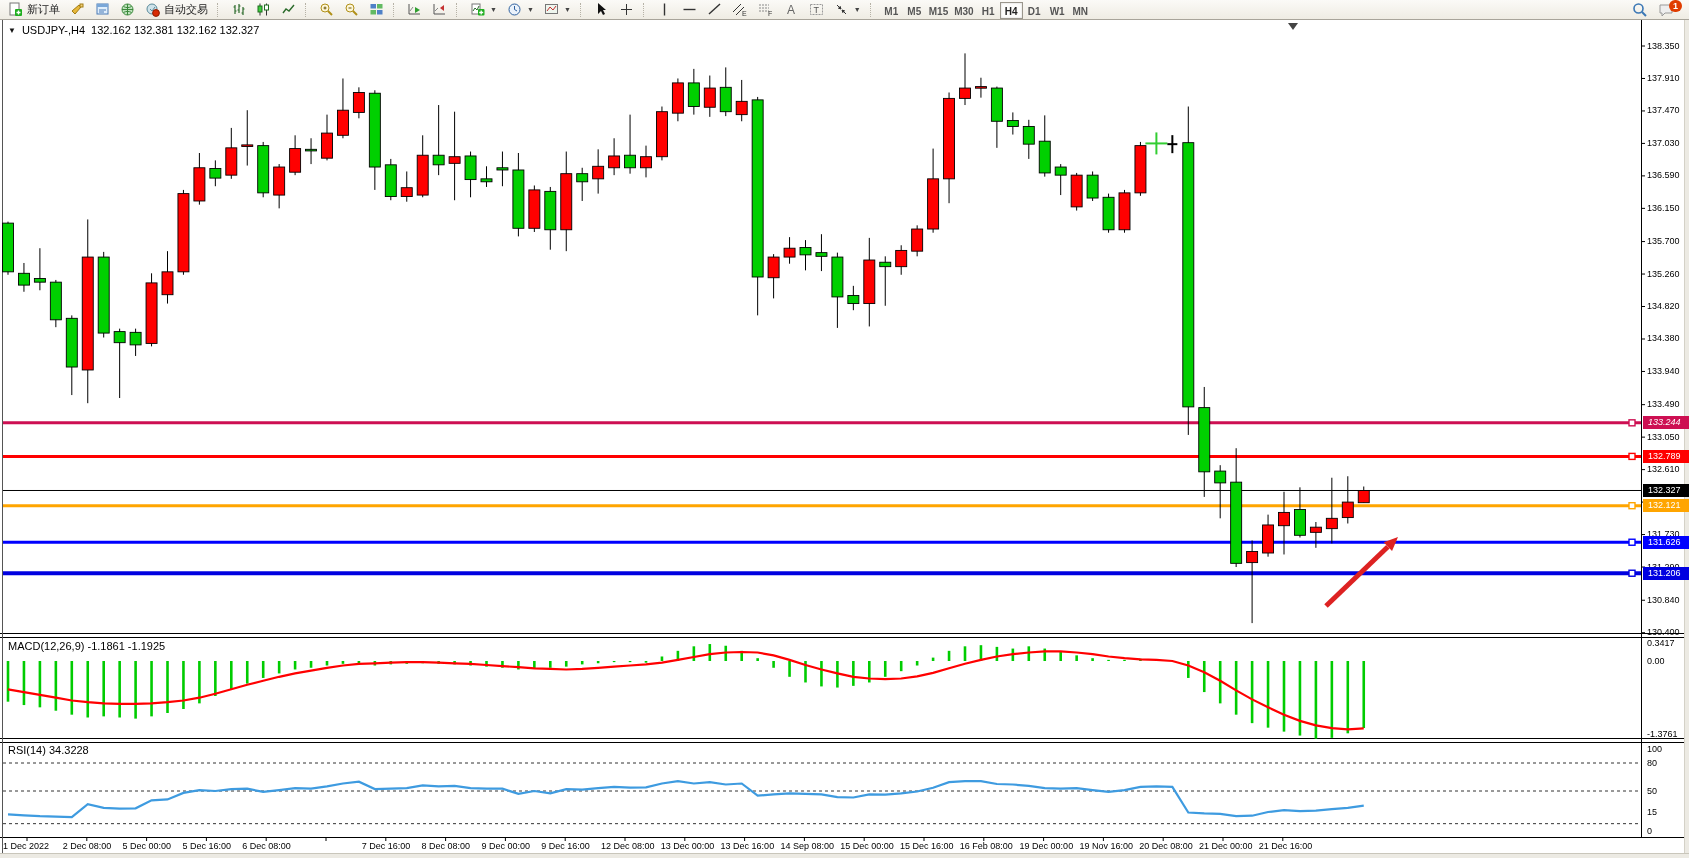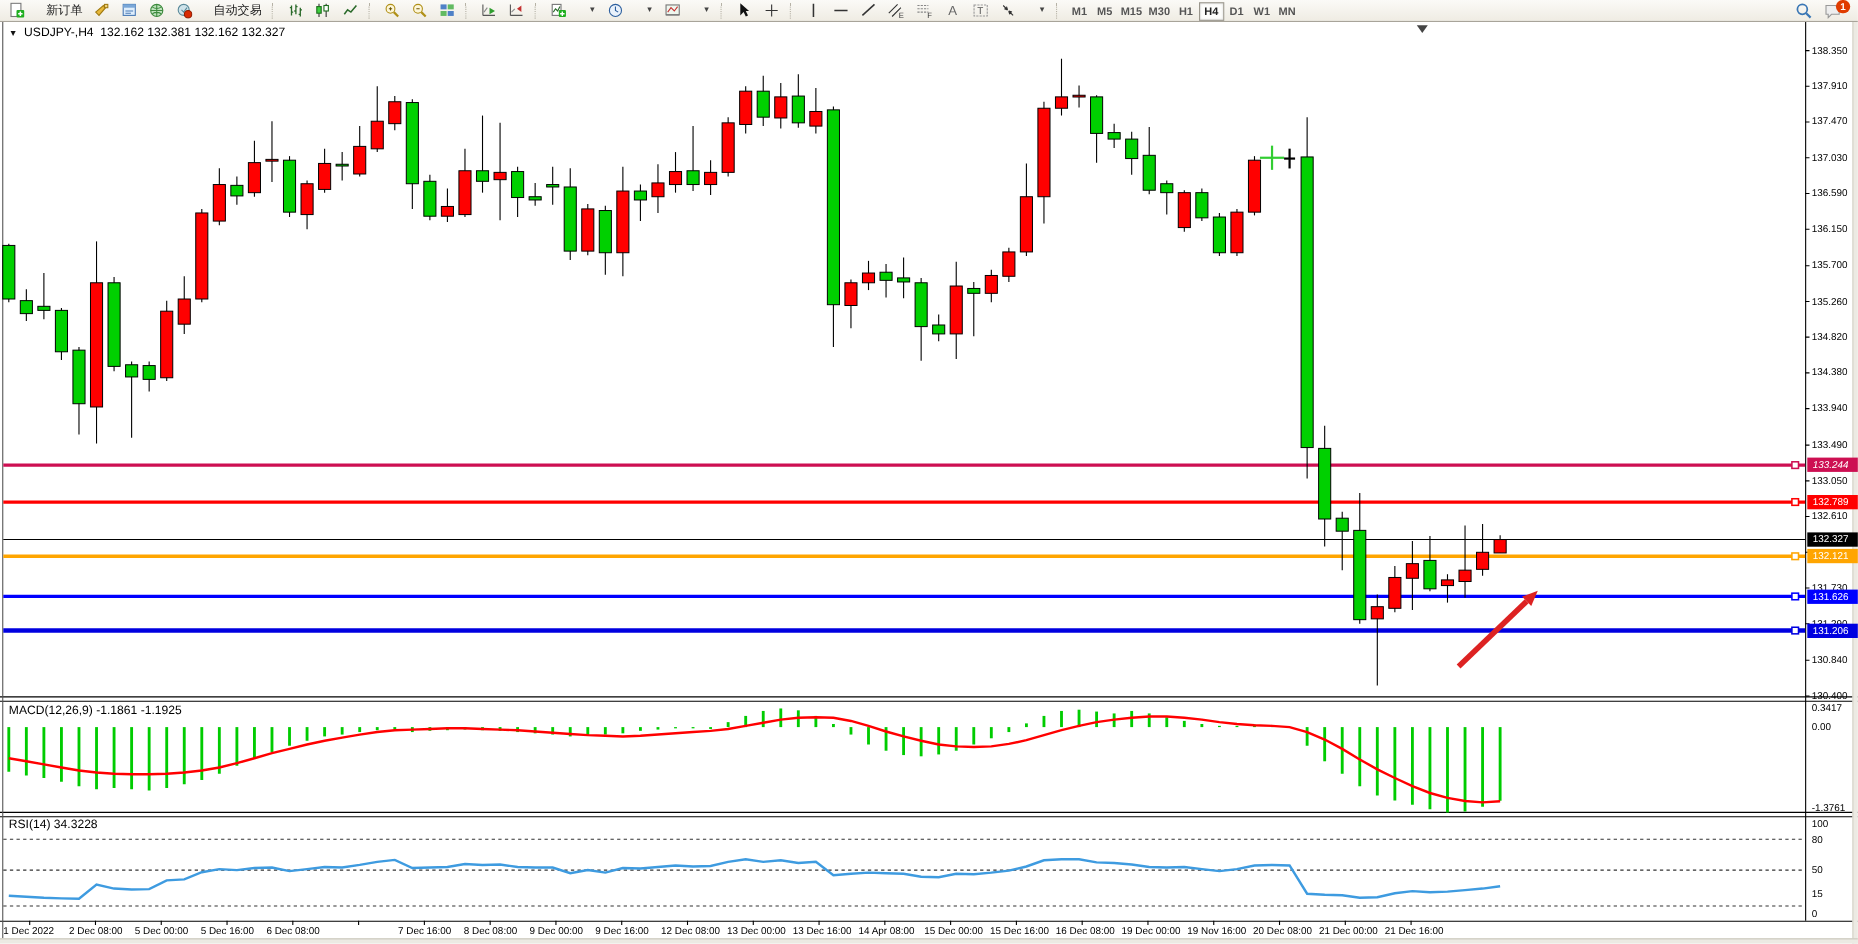--- a/index.html
+++ b/index.html
@@ -4,21 +4,21 @@
 <style>
   * { margin:0; padding:0; box-sizing:border-box; }
   html,body { width:1689px; height:858px; overflow:hidden; background:#fff;
     font-family:"Liberation Sans", sans-serif; }
   #stage { position:relative; width:1689px; height:858px; background:#fff; }
 
   
   .toolbar { position:absolute; left:0; top:0; width:1689px; height:20px;
     background:linear-gradient(#fbfaf7,#efecE3); border-bottom:1px solid #a8a49a;
     display:flex; align-items:center; padding:0 4px; gap:2px; z-index:5; }
-  .tbtn { display:inline-flex; align-items:center; gap:19px; height:18px; padding:0 3px;
+  .tbtn { display:inline-flex; align-items:center; gap:4px; height:18px; padding:0 3px;
     background:transparent; border:1px solid transparent; border-radius:2px;
     font-size:11px; color:#222; cursor:default; position:relative; }
   .tbtn svg { display:block; }
   .sep { width:5px; height:14px; border-left:1px dotted #b6b2a6; margin:0 3px; }
   .caret { font-size:7px; color:#444; margin-left:1px; }
   .tf-btn { display:inline-block; min-width:23px; text-align:center; font-size:10px;
     font-weight:bold; color:#555; height:17px; line-height:17px; padding:0 2px;
     border:1px solid transparent; }
   .tf-btn.active { background:#fdfdfb; border:1px solid #9a968c; color:#222;
     box-shadow:inset 0 0 2px #ccc; }
@@ -623,24 +623,24 @@
       <div class="ovl time-label" style="left: 182.4px; top: 841px;">5 Dec 16:00</div>
       <div class="ovl time-label" style="left: 242.2px; top: 841px;">6 Dec 08:00</div>
       <div class="ovl time-label" style="left: 302px; top: 841px; margin-top: 17px;">7 Dec 00:00</div>
       <div class="ovl time-label" style="left: 361.8px; top: 841px;">7 Dec 16:00</div>
       <div class="ovl time-label" style="left: 421.6px; top: 841px;">8 Dec 08:00</div>
       <div class="ovl time-label" style="left: 481.4px; top: 841px;">9 Dec 00:00</div>
       <div class="ovl time-label" style="left: 541.2px; top: 841px;">9 Dec 16:00</div>
       <div class="ovl time-label" style="left: 601px; top: 841px;">12 Dec 08:00</div>
       <div class="ovl time-label" style="left: 660.8px; top: 841px;">13 Dec 00:00</div>
       <div class="ovl time-label" style="left: 720.6px; top: 841px;">13 Dec 16:00</div>
-      <div class="ovl time-label" style="left: 780.4px; top: 841px;">14 Apr 08:00</div>
+      <div class="ovl time-label" style="left: 780.4px; top: 841px;">14 Sep 08:00</div>
       <div class="ovl time-label" style="left: 840.2px; top: 841px;">15 Dec 00:00</div>
       <div class="ovl time-label" style="left: 900px; top: 841px;">15 Dec 16:00</div>
-      <div class="ovl time-label" style="left: 959.8px; top: 841px;">16 Dec 08:00</div>
+      <div class="ovl time-label" style="left: 959.8px; top: 841px;">16 Feb 08:00</div>
       <div class="ovl time-label" style="left: 1019.6px; top: 841px;">19 Dec 00:00</div>
       <div class="ovl time-label" style="left: 1079.4px; top: 841px;">19 Nov 16:00</div>
       <div class="ovl time-label" style="left: 1139.2px; top: 841px;">20 Dec 08:00</div>
       <div class="ovl time-label" style="left: 1199px; top: 841px;">21 Dec 00:00</div>
       <div class="ovl time-label" style="left: 1258.8px; top: 841px;">21 Dec 16:00</div>
       <div class="price-badge" style="top: 416.323px; background: rgb(205, 15, 82); font-style: italic;">133.244</div>
       <div class="price-badge" style="top: 449.902px; background: rgb(255, 0, 0);">132.789</div>
       <div class="price-badge" style="top: 483.997px; background: rgb(0, 0, 0);">132.327</div>
       <div class="price-badge" style="top: 499.2px; background: rgb(255, 165, 0);">132.121</div>
       <div class="price-badge" style="top: 535.731px; background: rgb(0, 0, 255);">131.626</div>

